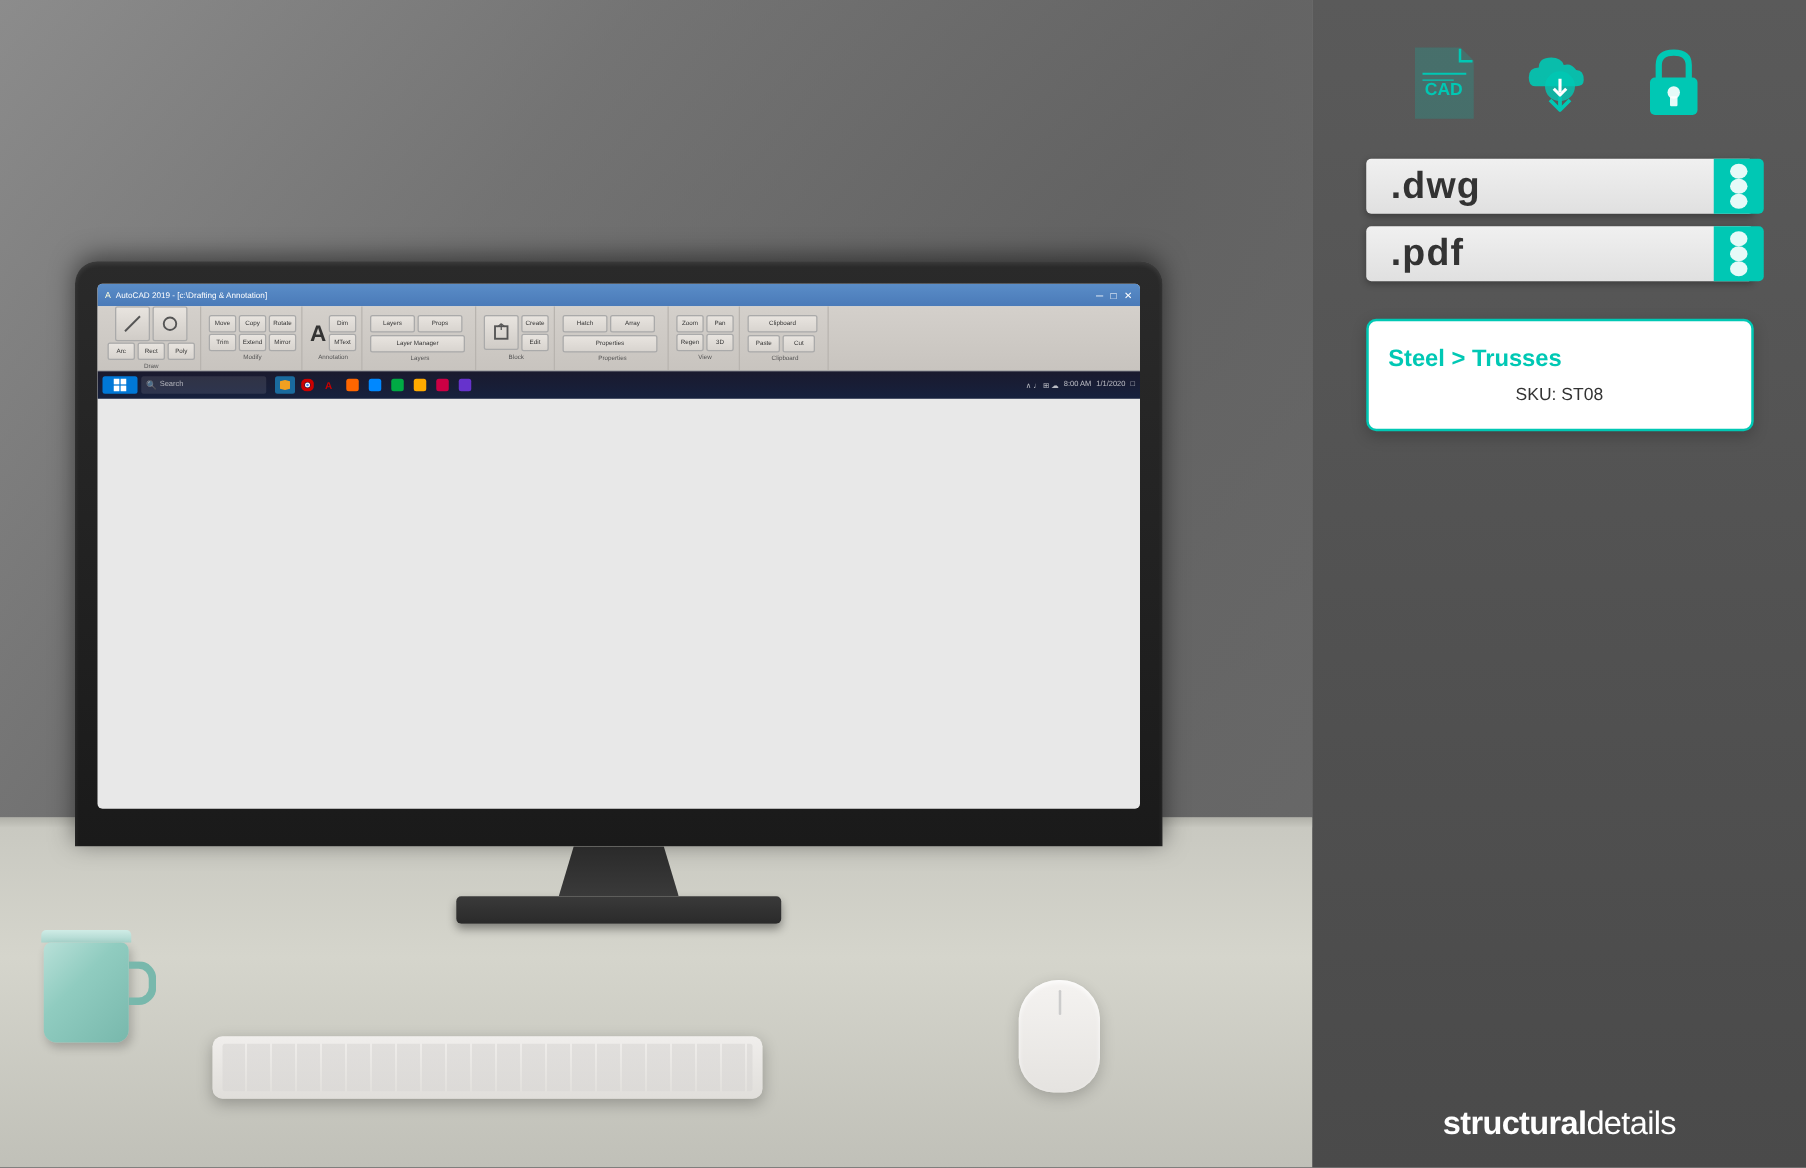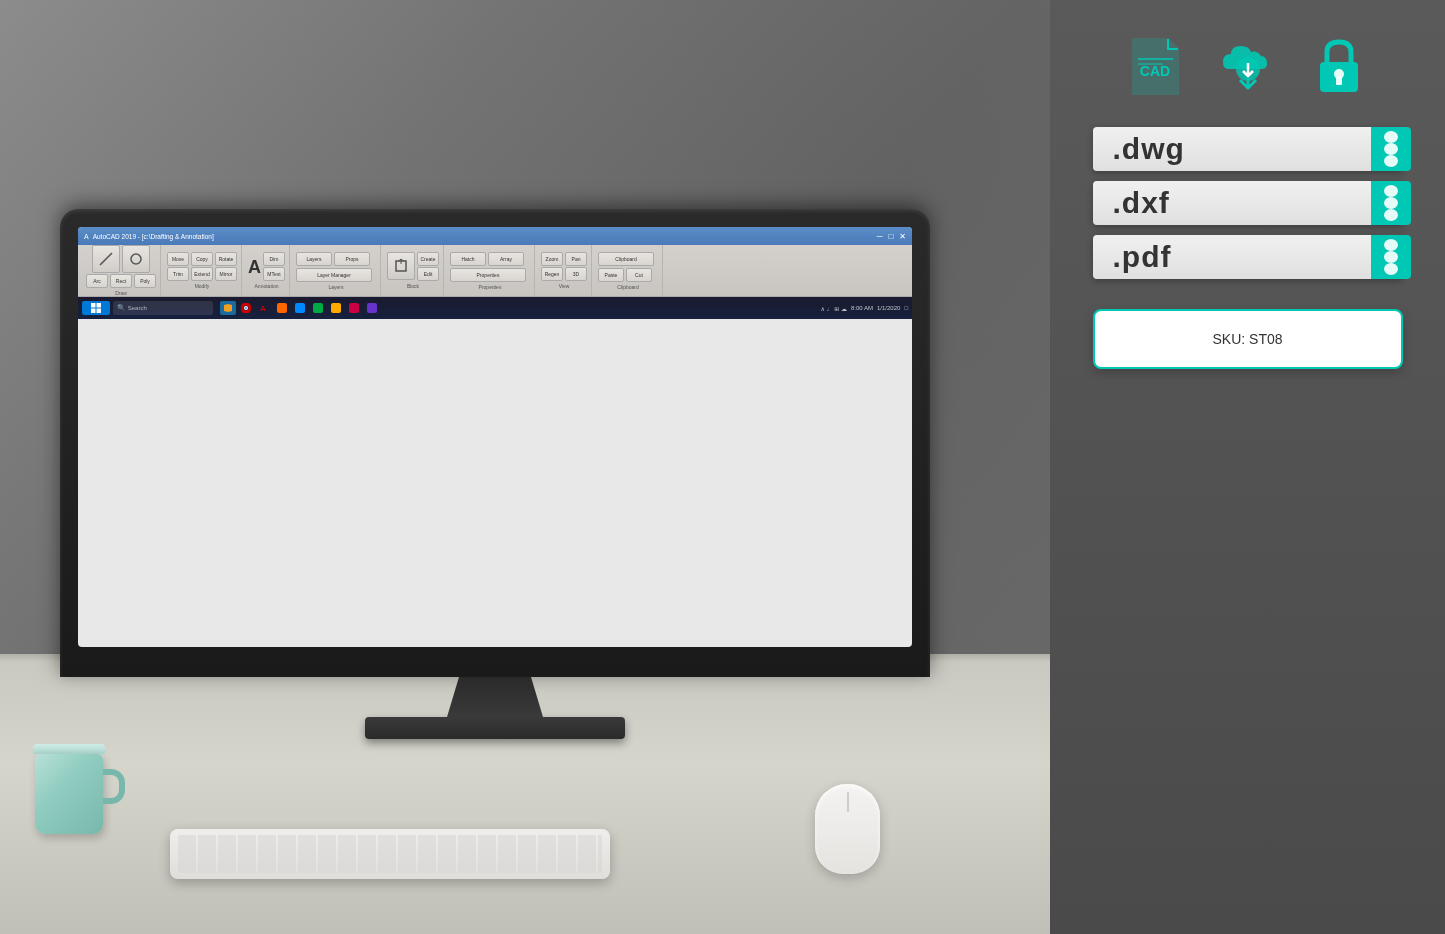--- a/index.html
+++ b/index.html
@@ -867,35 +867,33 @@
 
   <div class="file-item">
     <span class="file-label">.dwg</span>
     <div class="file-tab">
       <div class="ring"></div>
       <div class="ring"></div>
       <div class="ring"></div>
     </div>
   </div>
 
-  <div class="file-item">
-    <span class="file-label">.dxf</span>
-    <div class="file-tab">
-      <div class="ring"></div>
-      <div class="ring"></div>
-      <div class="ring"></div>
-    </div>
-  </div>
 
   <div class="file-item">
     <span class="file-label">.pdf</span>
     <div class="file-tab">
       <div class="ring"></div>
       <div class="ring"></div>
       <div class="ring"></div>
     </div>
   </div>
 
   <div class="desc-card">
+    <div class="desc-category">Steel &gt; Trusses</div>
     <div class="desc-sku">SKU: ST08</div>
   </div>
 
+  <div class="brand">
+    <div class="brand-text">
+      <strong>structural</strong><span>details</span>
+    </div>
+  </div>
 </div>
 
 </body></html>

